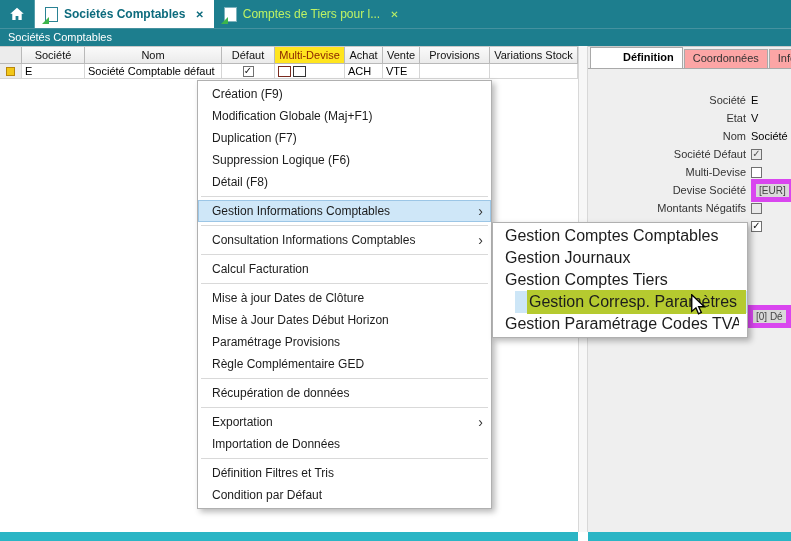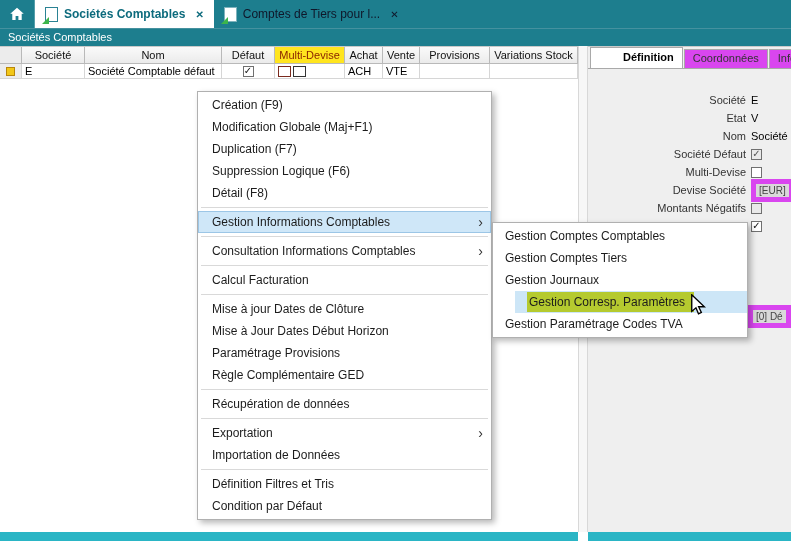--- a/index.html
+++ b/index.html
@@ -2,21 +2,21 @@
 <html><head>
 <meta charset="utf-8">
 <style>
   html,body{margin:0;padding:0;background:#888;}
   .app{position:relative;width:791px;height:541px;overflow:hidden;background:#fff;
        font-family:Liberation Sans, sans-serif;}
 
   
   .tabbar{position:absolute;top:0;left:0;right:0;height:28px;background:#1d7e8e;display:flex;align-items:stretch;}
   .home-btn{width:34px;display:flex;align-items:center;justify-content:center;border-right:1px solid rgba(255,255,255,.25);}
-  .tab{display:flex;align-items:center;gap:6px;padding:0 10px;font-size:12px;color:#0f172a;white-space:nowrap;}
+  .tab{display:flex;align-items:center;gap:6px;padding:0 10px;font-size:12px;color:#bef264;white-space:nowrap;}
   .tab.active{background:#fff;color:#0d6b7d;font-weight:bold;}
   .tab-close{font-size:10px;margin-left:4px;}
   .doc-icon{width:13px;height:15px;position:relative;background:#fff;border:1px solid #7fb3bd;box-sizing:border-box;flex:none;}
   .tab.active .doc-icon{border-color:#2a8294;}
   .doc-icon::after{content:"";position:absolute;left:-4px;bottom:-3px;width:0;height:0;
        border-style:solid;border-width:0 0 7px 7px;border-color:transparent transparent #3db54a transparent;}
 
   
   .titlebar{position:absolute;top:28px;left:0;right:0;height:18px;background:#1d7e8e;border-top:1px solid #45919f;
        color:#fff;font-size:11px;line-height:17px;padding-left:8px;box-sizing:border-box;}
@@ -44,40 +44,40 @@
   
   .vscroll{position:absolute;top:46px;left:578px;width:10px;bottom:9px;background:#f7f7f7;
        border-left:1px solid #d8d8d8;border-right:1px solid #d8d8d8;box-sizing:border-box;}
   .hbar{position:absolute;bottom:0;height:9px;background:#2ab5c5;}
   .hbar.left{left:0;width:578px;}
   .hbar.right{left:588px;right:0;}
 
   
   .right-panel{position:absolute;top:46px;left:588px;right:0;bottom:9px;background:#efefef;border-top:1px solid #c9c9c9;box-sizing:border-box;}
   .ptabs{display:flex;height:21px;align-items:flex-end;border-bottom:1px solid #a9a9a9;padding-left:2px;}
-  .ptab{box-sizing:border-box;height:19px;line-height:17px;padding:0 8px;font-size:11px;background:#d946ef;
+  .ptab{box-sizing:border-box;height:19px;line-height:17px;padding:0 8px;font-size:11px;background:#fca5a5;
        border:1px solid #a9a9a9;border-bottom:none;margin-right:1px;color:#333;white-space:nowrap;flex:none;}
   .ptab.active{background:#fff;height:21px;line-height:19px;font-weight:bold;color:#000;padding-left:32px;}
   .pfields{padding-top:22px;}
   .frow{height:18px;display:flex;align-items:center;}
   .flabel{width:158px;text-align:right;font-size:11px;color:#333;padding-right:5px;flex:none;white-space:nowrap;}
   .fvalue{font-size:11px;color:#000;white-space:nowrap;display:flex;align-items:center;}
   .gray-btn{background:#d9d9d9;border:5px solid #d946ef;font-size:10px;color:#444;padding:0 3px;height:13px;line-height:13px;display:inline-block;}
   .partial-btn{position:absolute;left:748px;top:305px;z-index:5;}
 
   
   .menu{position:absolute;background:#fff;border:1px solid #b0b0b0;box-shadow:3px 3px 6px rgba(0,0,0,.28);padding:2px 0;box-sizing:border-box;}
-  .context-menu{left:197px;top:80px;width:295px;z-index:10;margin-top:11px;}
+  .context-menu{left:197px;top:80px;width:295px;z-index:10;}
   .submenu{left:492px;top:222px;width:256px;z-index:11;}
   .mi{height:22px;display:flex;align-items:center;padding:0 8px 0 14px;font-size:12px;color:#1c1c1c;white-space:nowrap;}
   .mi-label{flex:1;overflow:hidden;}
   .mi-arrow{flex:none;font-size:14px;color:#333;margin-left:6px;line-height:1;}
   .mi.hl{background:#cfe7f8;box-shadow:inset 0 0 0 1px #9cc6e6;}
   .sep{height:1px;background:#d9d9d9;margin:3px 3px;}
-  .smi{height:22px;display:flex;align-items:center;padding:0 8px 0 12px;font-size:12px;color:#1c1c1c;white-space:nowrap;}
+  .smi{height:22px;display:flex;align-items:center;padding:0 8px 0 12px;font-size:16px;color:#1c1c1c;white-space:nowrap;}
   .smi.hl{background:#cde6f7;margin-left:22px;}
   .smi.hl .mi-label{flex:none;background:#b5ca2f;padding:3px 9px 3px 2px;}
 
   .cursor{position:absolute;left:690px;top:294px;z-index:20;}
 </style>
 </head>
 <body>
 
 <div class="app">
 
@@ -260,24 +260,24 @@
     <div class="mi">
         <span class="mi-label">Condition par Défaut</span>
       </div>
   </div>
 
   <div class="menu submenu">
     <div class="smi">
         <span class="mi-label">Gestion Comptes Comptables</span>
       </div>
     <div class="smi">
+        <span class="mi-label">Gestion Journaux</span>
+      </div>
+    <div class="smi">
         <span class="mi-label">Gestion Comptes Tiers</span>
-      </div>
-    <div class="smi">
-        <span class="mi-label">Gestion Journaux</span>
       </div>
     <div class="smi hl">
         <span class="mi-label">Gestion Corresp. Paramètres</span>
       </div>
     <div class="smi">
         <span class="mi-label">Gestion Paramétrage Codes TVA</span>
       </div>
   </div>
 
   <div class="cursor">

